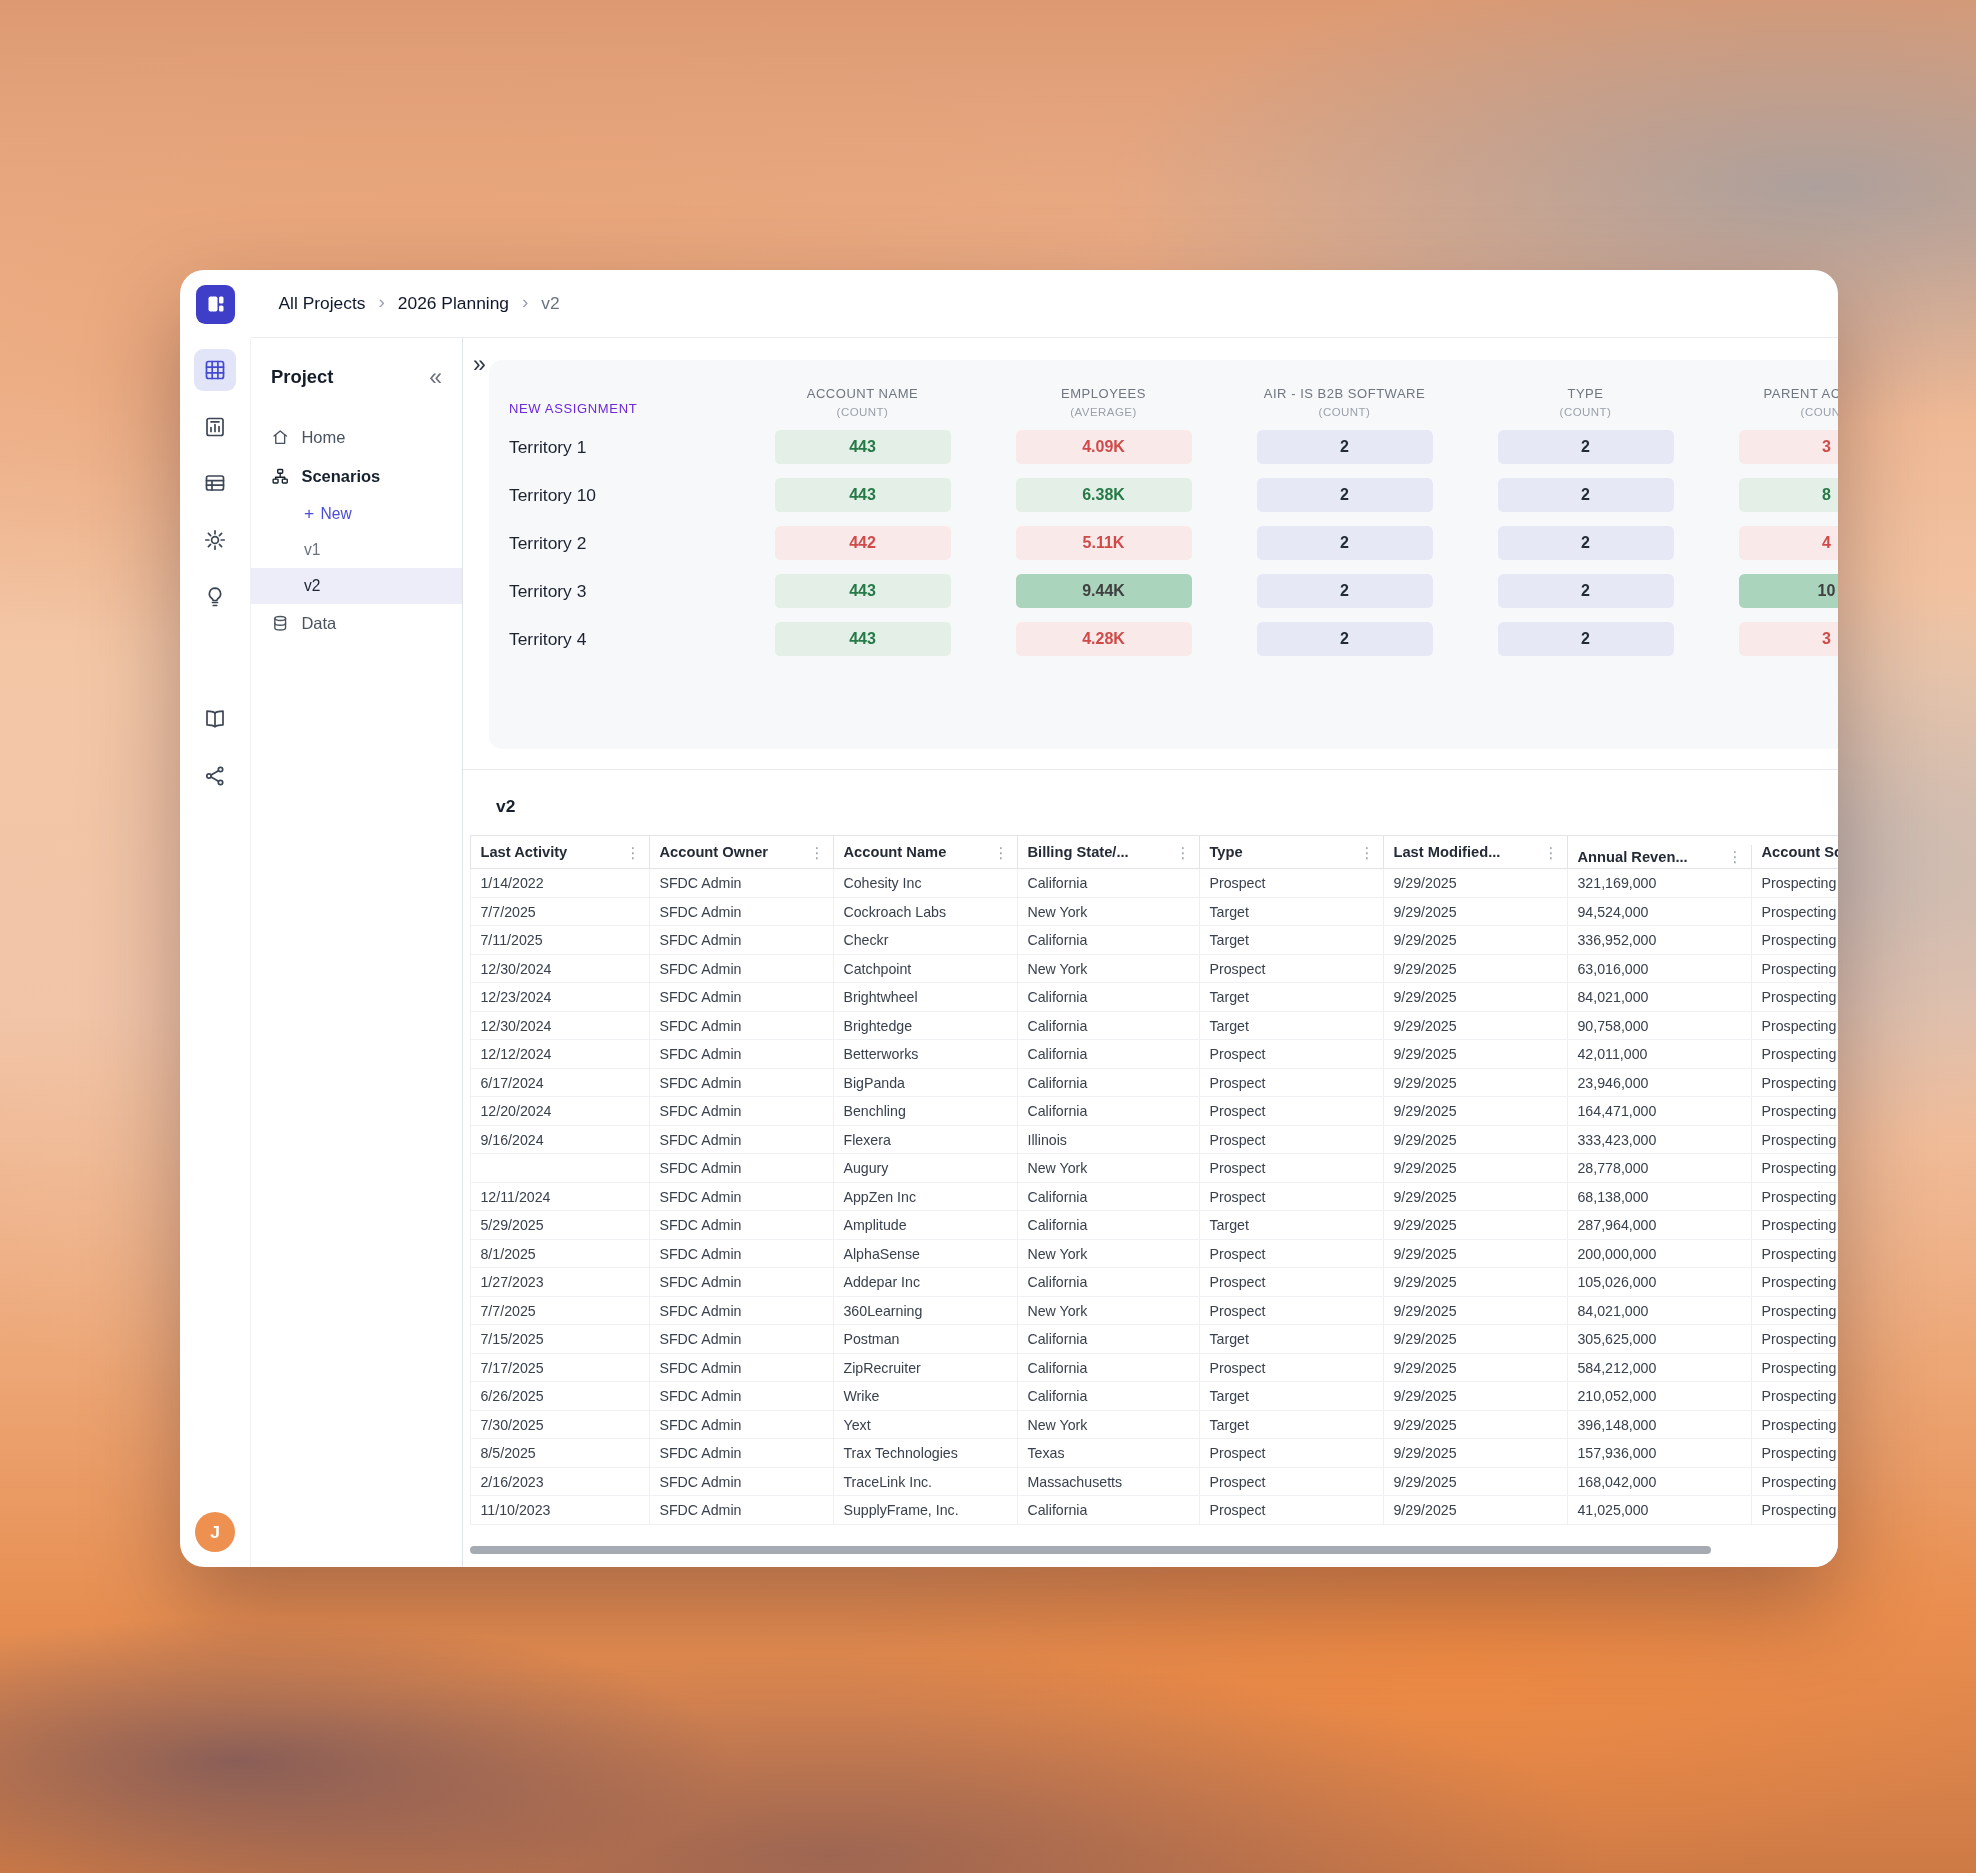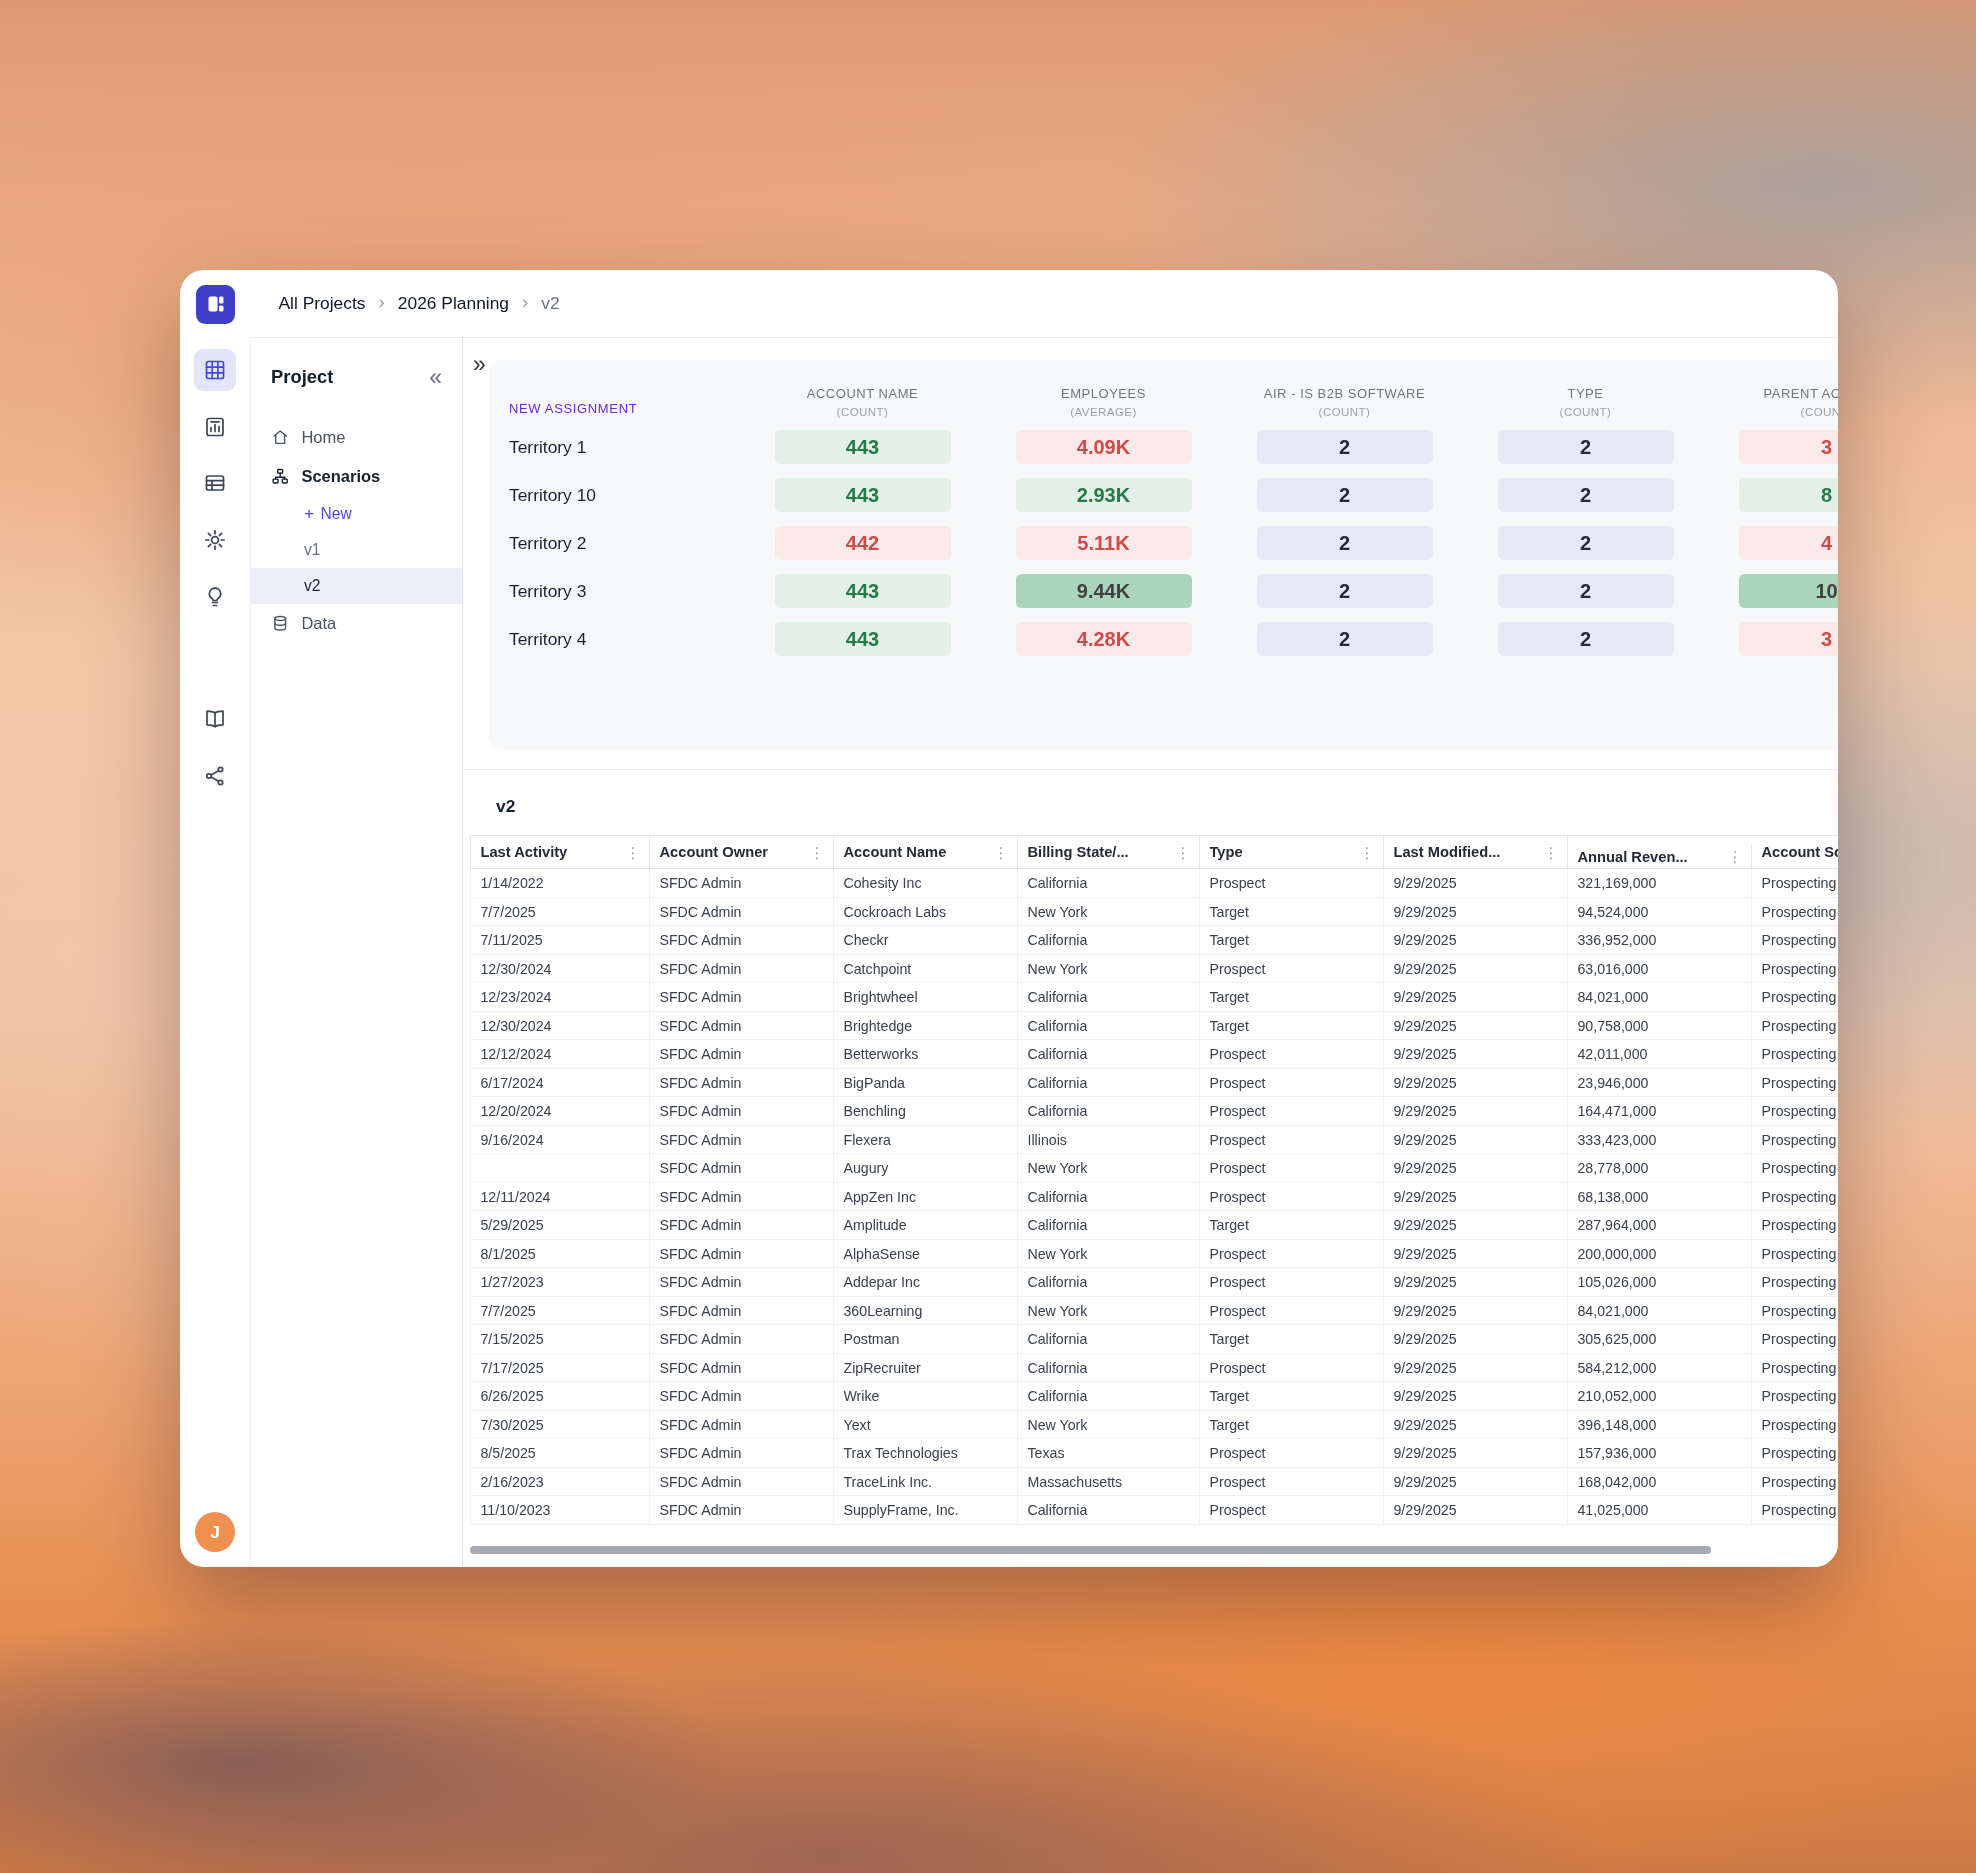--- a/index.html
+++ b/index.html
@@ -66,21 +66,21 @@
   .scard { margin: 22px 0 0 26px; width: calc(100% - 26px); height: 389px; background: #f7f8fa; border-radius: 13px 0 0 13px; overflow: hidden; }
   .scard h2 { margin: 24px 0 0 20px; font-size: 18.4px; font-weight: 700; color: #1d2533; }
   .s-head { display: flex; align-items: flex-end; margin-top: 26px; }
   .s-corner { width: 253px; flex: none; padding: 0 0 7.3px 20px; font-size: 13px; color: #6d28d9; letter-spacing: .05em; font-weight: 500; }
   .s-col { width: 241px; flex: none; text-align: center; padding-bottom: 5.5px; }
   .s-col-name { font-size: 13px; color: #6f7680; letter-spacing: .04em; font-weight: 500; white-space: nowrap; }
   .s-col-agg { font-size: 11.5px; color: #9aa1ab; margin-top: 4.6px; letter-spacing: .04em; white-space: nowrap; }
   .s-row { display: flex; align-items: center; height: 48px; }
   .s-label { width: 253px; flex: none; padding-left: 20px; font-size: 17.4px; color: #1b2330; }
   .s-cell { width: 241px; flex: none; display: flex; justify-content: center; }
-  .pill { width: 176px; height: 34px; border-radius: 5.5px; display: flex; align-items: center; justify-content: center; font-size: 20px; font-weight: 600; cursor: pointer; }
+  .pill { width: 176px; height: 34px; border-radius: 5.5px; display: flex; align-items: center; justify-content: center; font-size: 16px; font-weight: 600; cursor: pointer; }
   .pill.green { background: #e3efe7; color: #257a47; }
   .pill.green-strong { background: #aad4bb; color: #404040; }
   .pill.red { background: #fae9e9; color: #cf4a49; }
   .pill.neutral { background: #e6e9f5; color: #222b38; }
 
   .divider { border-top: 0.9px solid #e9ebee; margin-top: 20px; }
   .grid-title { margin: 26px 0 18.4px 33px; font-size: 17.4px; font-weight: 700; color: #16202e; }
 
   
   .grid { margin-left: 7.3px; width: calc(100% - 7.3px); overflow: hidden; }
@@ -273,21 +273,21 @@
               <div class="s-cell">
                 <div class="pill red">3</div>
               </div>
             </div>
             <div class="s-row">
               <div class="s-label">Territory 10</div>
               <div class="s-cell">
                 <div class="pill green">443</div>
               </div>
               <div class="s-cell">
-                <div class="pill green">2.93K</div>
+                <div class="pill green">6.38K</div>
               </div>
               <div class="s-cell">
                 <div class="pill neutral">2</div>
               </div>
               <div class="s-cell">
                 <div class="pill neutral">2</div>
               </div>
               <div class="s-cell">
                 <div class="pill green">8</div>
               </div>

